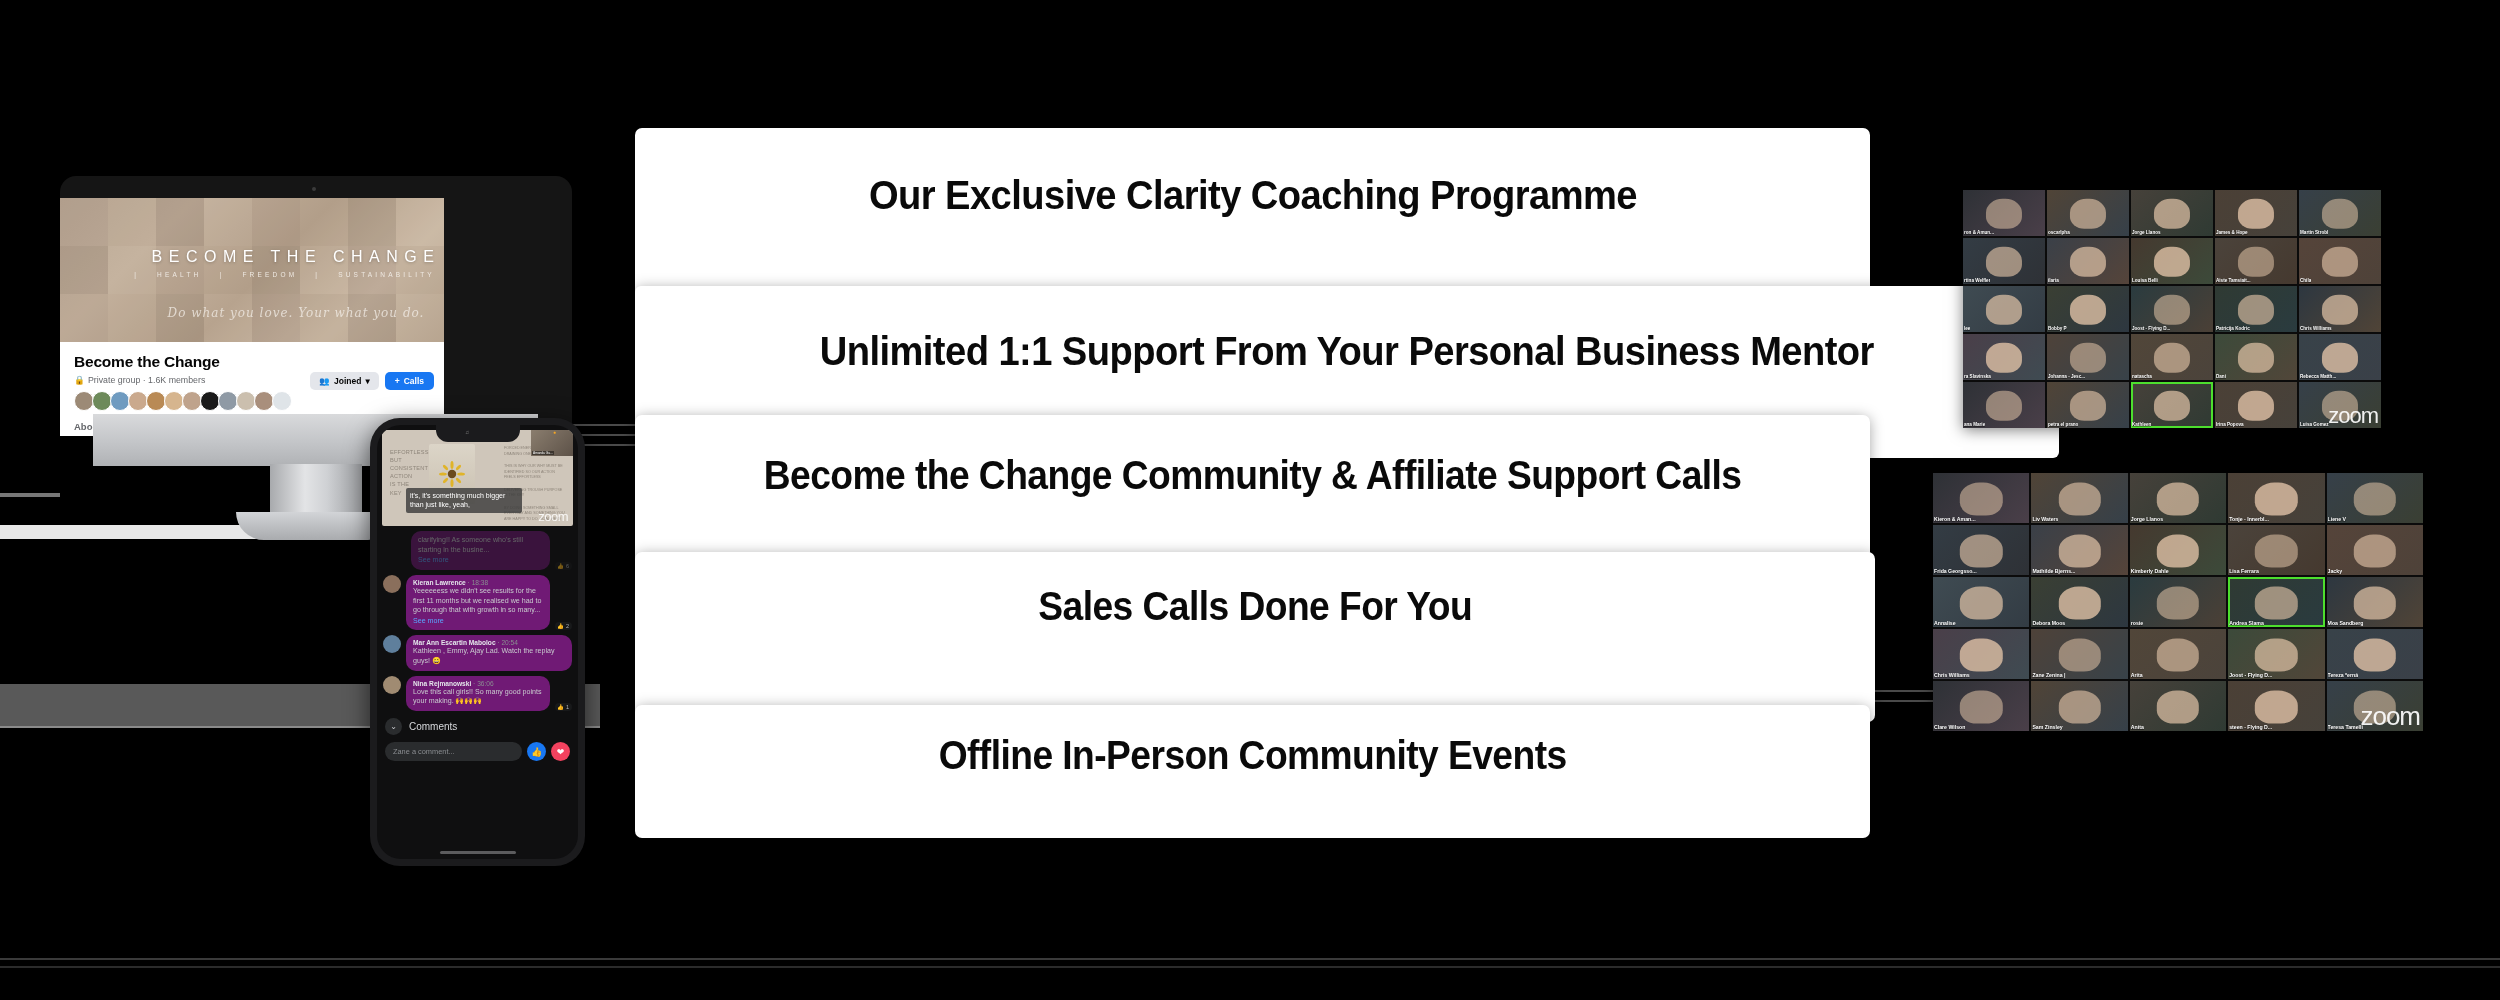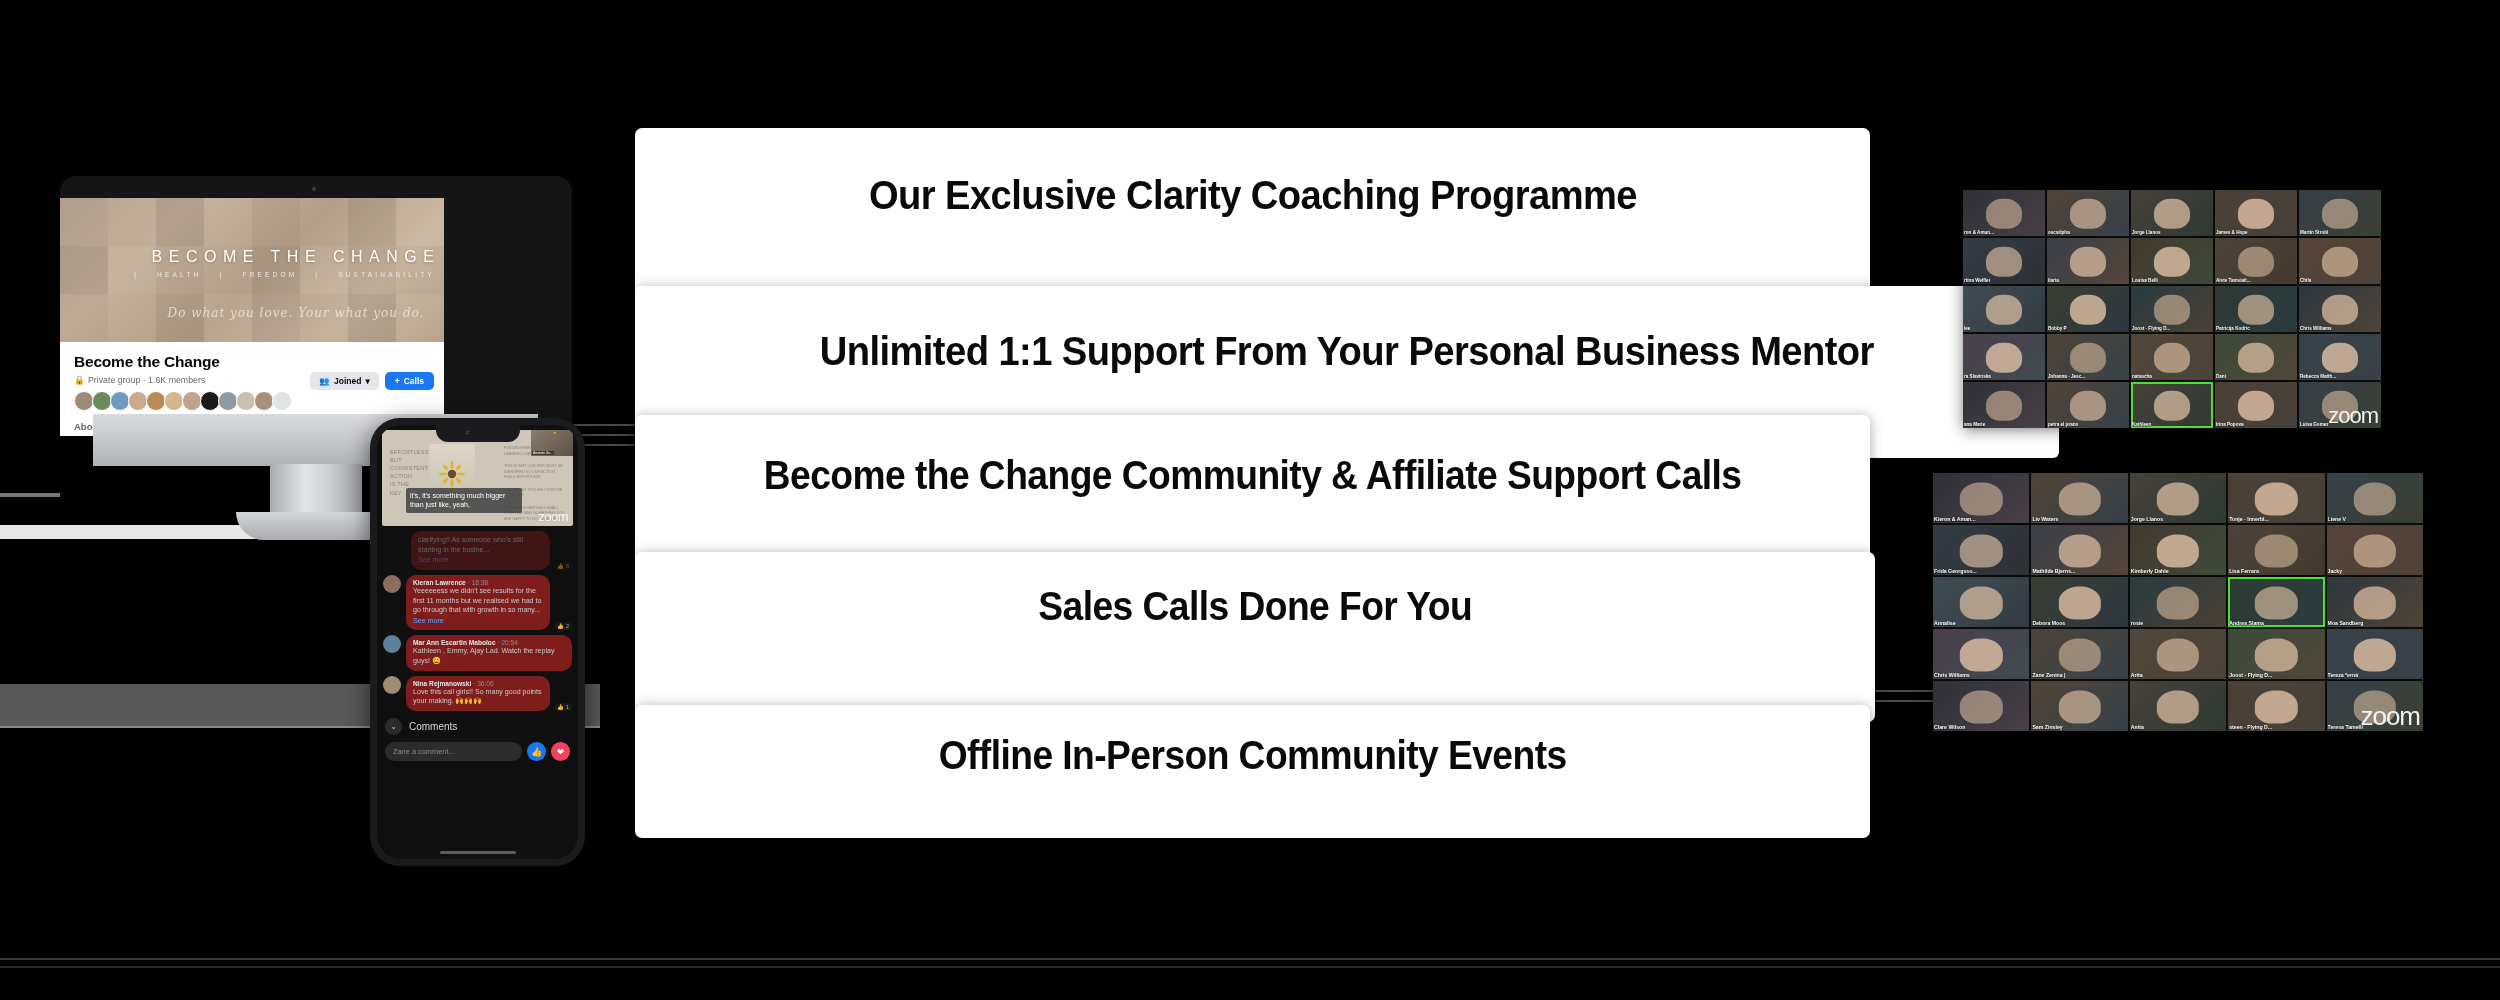--- a/index.html
+++ b/index.html
@@ -120,21 +120,21 @@
   .slide-r p{margin:0 0 7px 0;}
   .slide-img{position:absolute;left:47px;top:14px;width:46px;height:60px;
              background:linear-gradient(180deg,#dcd5c8,#c9c0b0);border-radius:2px;
              display:flex;align-items:center;justify-content:center;}
   .cap{position:absolute;left:24px;top:58px;width:108px;background:rgba(60,60,60,.82);
        color:#fff;font-size:7px;line-height:1.35;padding:3px 4px;border-radius:2px;}
   .zoom-wm{position:absolute;right:5px;bottom:2px;font-size:13px;color:#fff;
            opacity:.85;font-weight:400;letter-spacing:-.5px;}
   .cm-row{display:flex;gap:5px;padding:5px 6px 0 6px;}
   .cm-av{width:18px;height:18px;border-radius:50%;flex:0 0 18px;background:#55606b;}
-  .cm-bub{background:#7f1d1d;border-radius:10px;padding:4px 7px;flex:1;}
+  .cm-bub{background:#701a75;border-radius:10px;padding:4px 7px;flex:1;}
   .cm-nm{font-size:6.6px;color:#e4e6eb;font-weight:700;}
   .cm-nm .tm{color:#8a8d91;font-weight:400;}
   .cm-bd{font-size:7.1px;color:#c9cbcf;line-height:1.36;margin-top:1px;}
   .seemore{color:#5aa7ff;}
   .rx{display:inline-flex;align-items:center;gap:1px;background:#18191a;
       border-radius:8px;padding:1px 3px;font-size:5.5px;color:#b0b3b8;}
   .faded{opacity:.45;}
   .cm-toggle{display:flex;align-items:center;gap:7px;padding:7px 8px 0 8px;}
   .chev{width:17px;height:17px;border-radius:50%;background:#2a2c2e;color:#c9cbcf;
         font-size:8px;display:flex;align-items:center;justify-content:center;}

